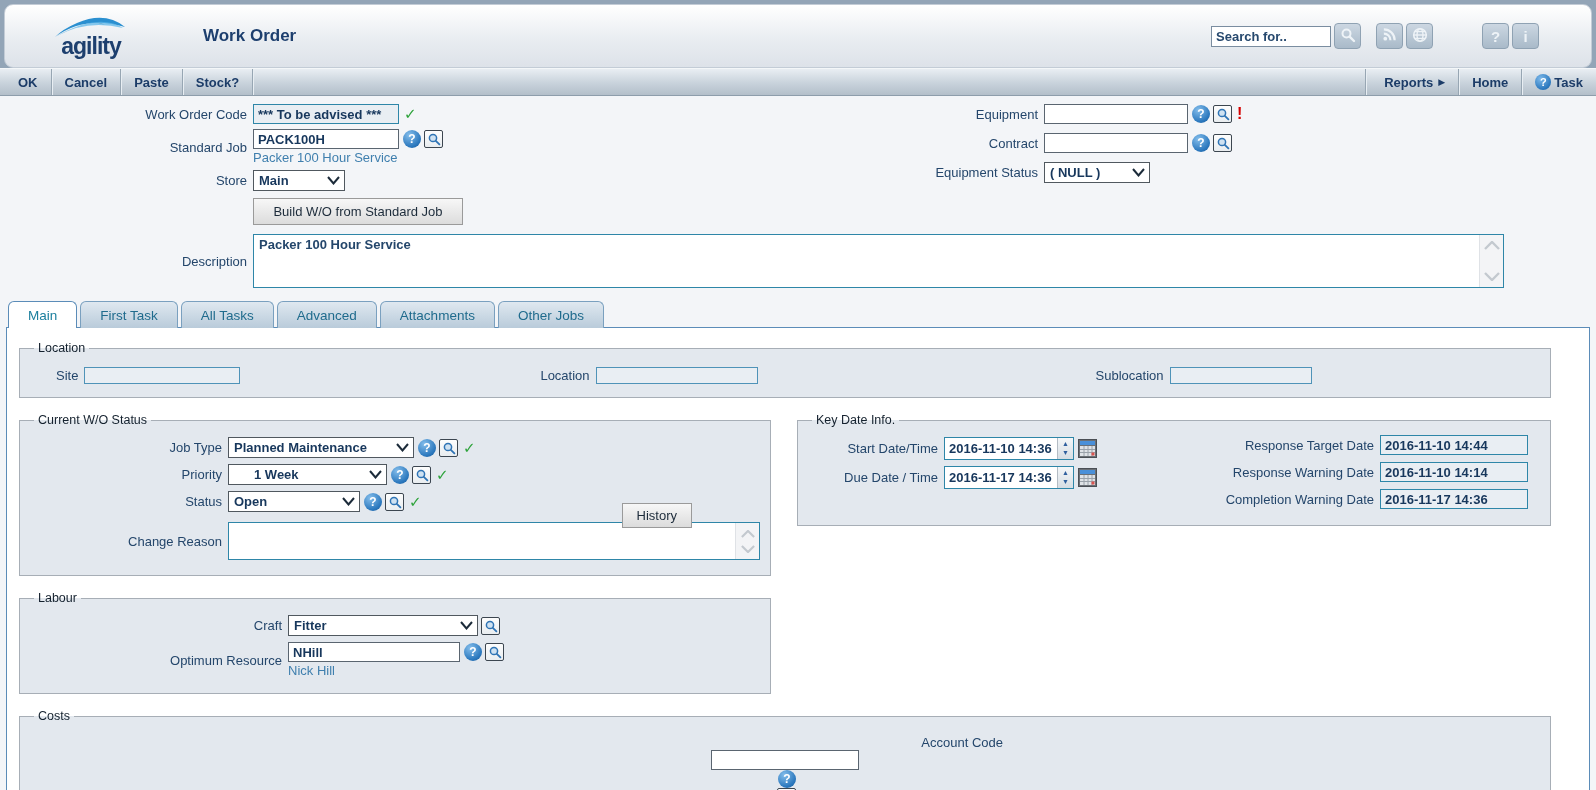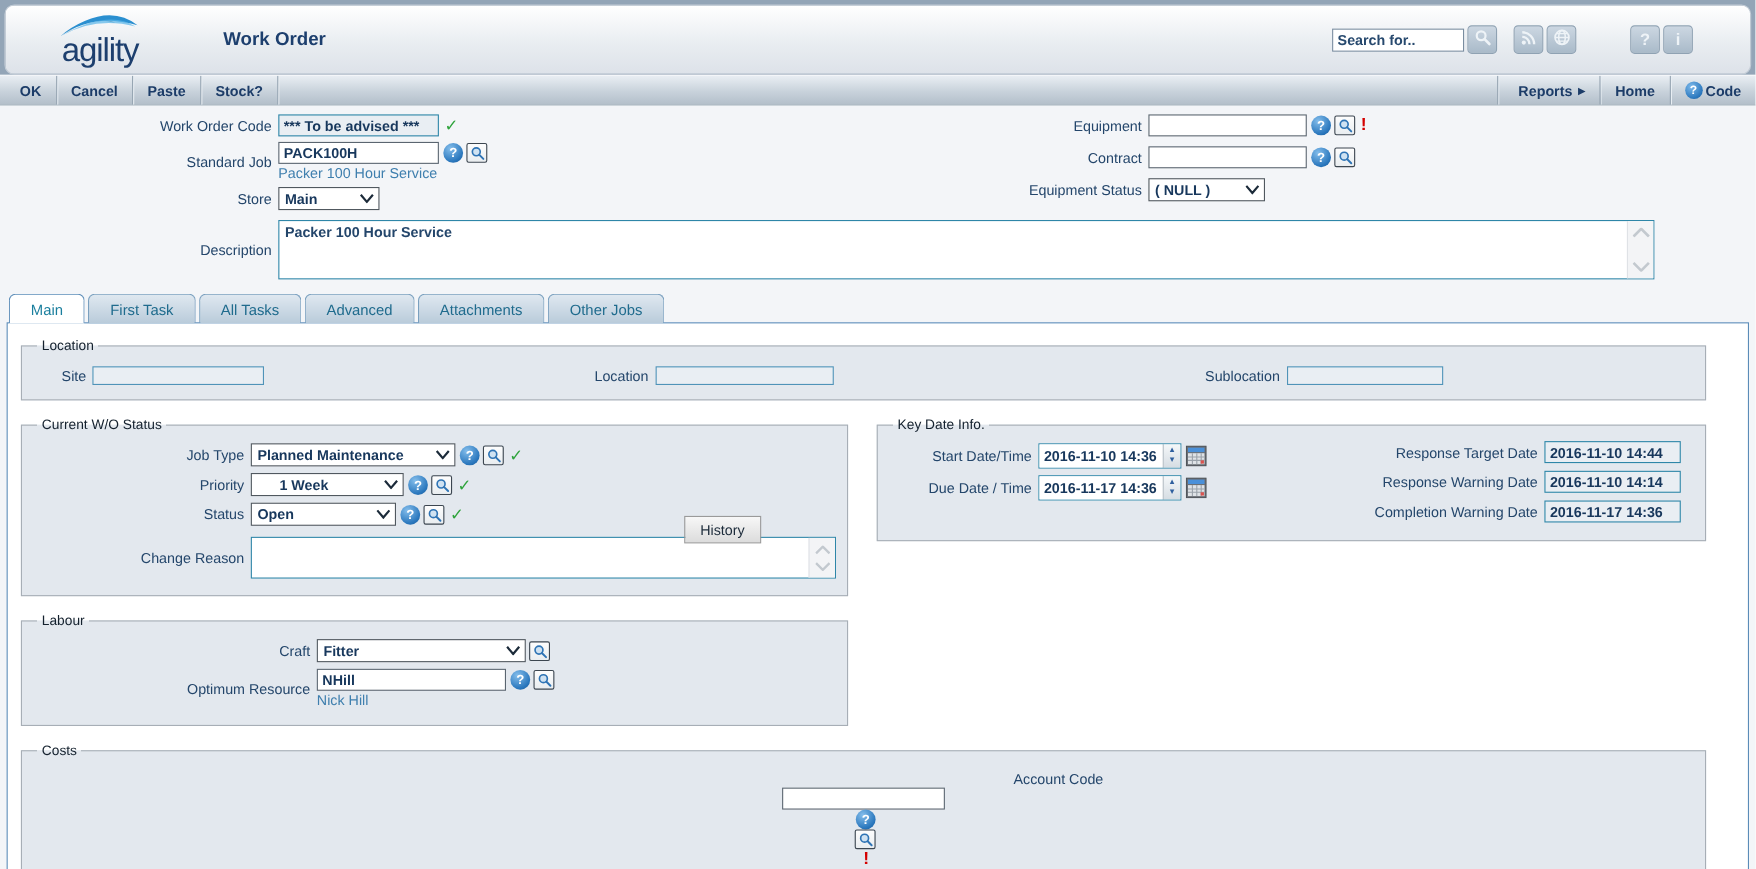--- a/index.html
+++ b/index.html
@@ -14,21 +14,21 @@
   .page-top { background: #93a5b7; padding: 4px 4px 0 4px; }
   .header-card {
     height: 64px; border-radius: 9px;
     background: linear-gradient(#ffffff, #e9edf1 55%, #dde2e9);
     border: 1px solid #c3ccd6;
     display: flex; align-items: center;
     position: relative;
   }
   .logo { display: flex; flex-direction: column; align-items: center; margin-left: 26px; width: 120px; }
   .logo svg { display: block; margin-bottom: -6px; }
-  .logo-text { font-size: 30px; font-weight: 400; color: #1d3f6e; letter-spacing: -1px; line-height: 1; }
+  .logo-text { font-size: 23px; font-weight: 700; color: #1d3f6e; letter-spacing: -1px; line-height: 1; }
   .app-title { margin-left: 52px; font-size: 17px; font-weight: 600; color: #1d3f6e; }
   .header-right { margin-left: auto; display: flex; align-items: center; margin-right: 52px; }
   .search-input {
     width: 120px; height: 21px; border: 1px solid #7a8da0; background: #fff;
     font-family: inherit; font-size: 13px; color: #a16207; padding: 0 4px; font-weight: 600;
   }
   .search-input::placeholder { color: #27496e; opacity: 1; }
   .hbtn {
     width: 27px; height: 26px; margin-left: 3px; border-radius: 4px;
     background: linear-gradient(#ccd7e2, #a9bac9);
@@ -147,21 +147,21 @@
   .frow { display: flex; align-items: center; margin: 6px 0; }
   .loc-row { display: flex; align-items: flex-start; margin: 8px 0 4px 0; }
   .loc-pair { display: flex; align-items: center; }
   .lbl { text-align: right; padding-right: 6px; flex: 0 0 auto; }
   .w200 { width: 200px; } .w260 { width: 260px; } .w138 { width: 138px; } .w448 { width: 448px; }
   .kd-flex { display: flex; align-items: flex-start; }
   .kd-left { width: 350px; flex: 0 0 auto; }
   .kd-right { flex: 1; }
   .kd-right .frow { margin: 4px 0 7px 0; }
   .kd-right .lbl { flex: 1; }
-  .kd-val { width: 124px; margin-right: 14px; height: 20px; padding: 1px 4px; flex: 0 0 auto; }
+  .kd-val { width: 148px; margin-right: 14px; height: 20px; padding: 1px 4px; flex: 0 0 auto; }
   .history-btn { position: absolute; right: 78px; top: 76px; }
   .stack { display: flex; flex-direction: column; }
   .chevron-g { color: #c3c9cf; }
 </style>
 </head>
 <body>
 
 <div class="page-top">
   <div class="header-card">
     <div class="logo">
@@ -223,21 +223,21 @@
   <div class="tb-btn">Paste</div>
   <div class="tb-btn">Stock?</div>
   <div class="tb-right">
     <div class="tb-btn">
       <span>Reports</span>
       <span class="tb-arrow">▶</span>
     </div>
     <div class="tb-btn">Home</div>
     <div class="tb-btn">
       <span class="tb-qicon">?</span>
-      <span>Code</span>
+      <span>Task</span>
     </div>
   </div>
 </div>
 
 <div class="form-top">
 
   <div class="ft-row">
     <span class="ft-label">Work Order Code</span>
     <input class="txt-input ro-input" style="width: 146px; background: rgb(233, 238, 243); border-color: rgb(46, 134, 168);" value="*** To be advised ***">
     <span class="icon-check">✓</span>
@@ -265,20 +265,24 @@
     <div class="sel" style="width:92px;">
       <span>Main</span>
       <span class="chev">
         <svg width="13" height="9" viewBox="0 0 13 9">
             <polyline points="1,1 6.5,7.5 12,1" fill="none" stroke="#1c2b3a" stroke-width="2"></polyline>
           </svg>
       </span>
     </div>
   </div>
 
+  <div class="ft-row" style="margin-top:7px;">
+    <span class="ft-label"></span>
+    <button class="gbtn" style="width:210px; padding:5px 0;">Build W/O from Standard Job</button>
+  </div>
 
   <div class="ft-row" style="margin-top:9px;">
     <span class="ft-label">Description</span>
     <div class="ta-wrap desc-wrap">
       <textarea style="">Packer 100 Hour Service</textarea>
       <div class="ta-rail">
         <span class="chevron-g">
           <svg width="16" height="9" viewBox="0 0 16 9">
               <polyline points="1,8 8,1 15,8" fill="none" stroke="#c3c9cf" stroke-width="2.4"></polyline>
             </svg>
@@ -384,21 +388,21 @@
           <svg width="14" height="14" viewBox="0 0 14 14">
             <circle cx="6" cy="6" r="3.6" fill="#cfe2f2" stroke="#2f74b5" stroke-width="1.5"></circle>
             <line x1="8.8" y1="8.8" x2="12.4" y2="12.4" stroke="#2f74b5" stroke-width="1.8" stroke-linecap="round"></line>
           </svg>
         </span>
         <span class="icon-check">✓</span>
       </div>
 
       <div class="frow">
         <span class="lbl w200">Priority</span>
-        <div class="sel" style="width:139px;padding-left:25px;">
+        <div class="sel" style="width:159px;padding-left:25px;">
           <span>1 Week</span>
           <span class="chev">
             <svg width="13" height="9" viewBox="0 0 13 9">
                 <polyline points="1,1 6.5,7.5 12,1" fill="none" stroke="#1c2b3a" stroke-width="2"></polyline>
               </svg>
           </span>
         </div>
         <span class="icon-help">?</span>
         <span class="icon-lookup">
           <svg width="14" height="14" viewBox="0 0 14 14">

